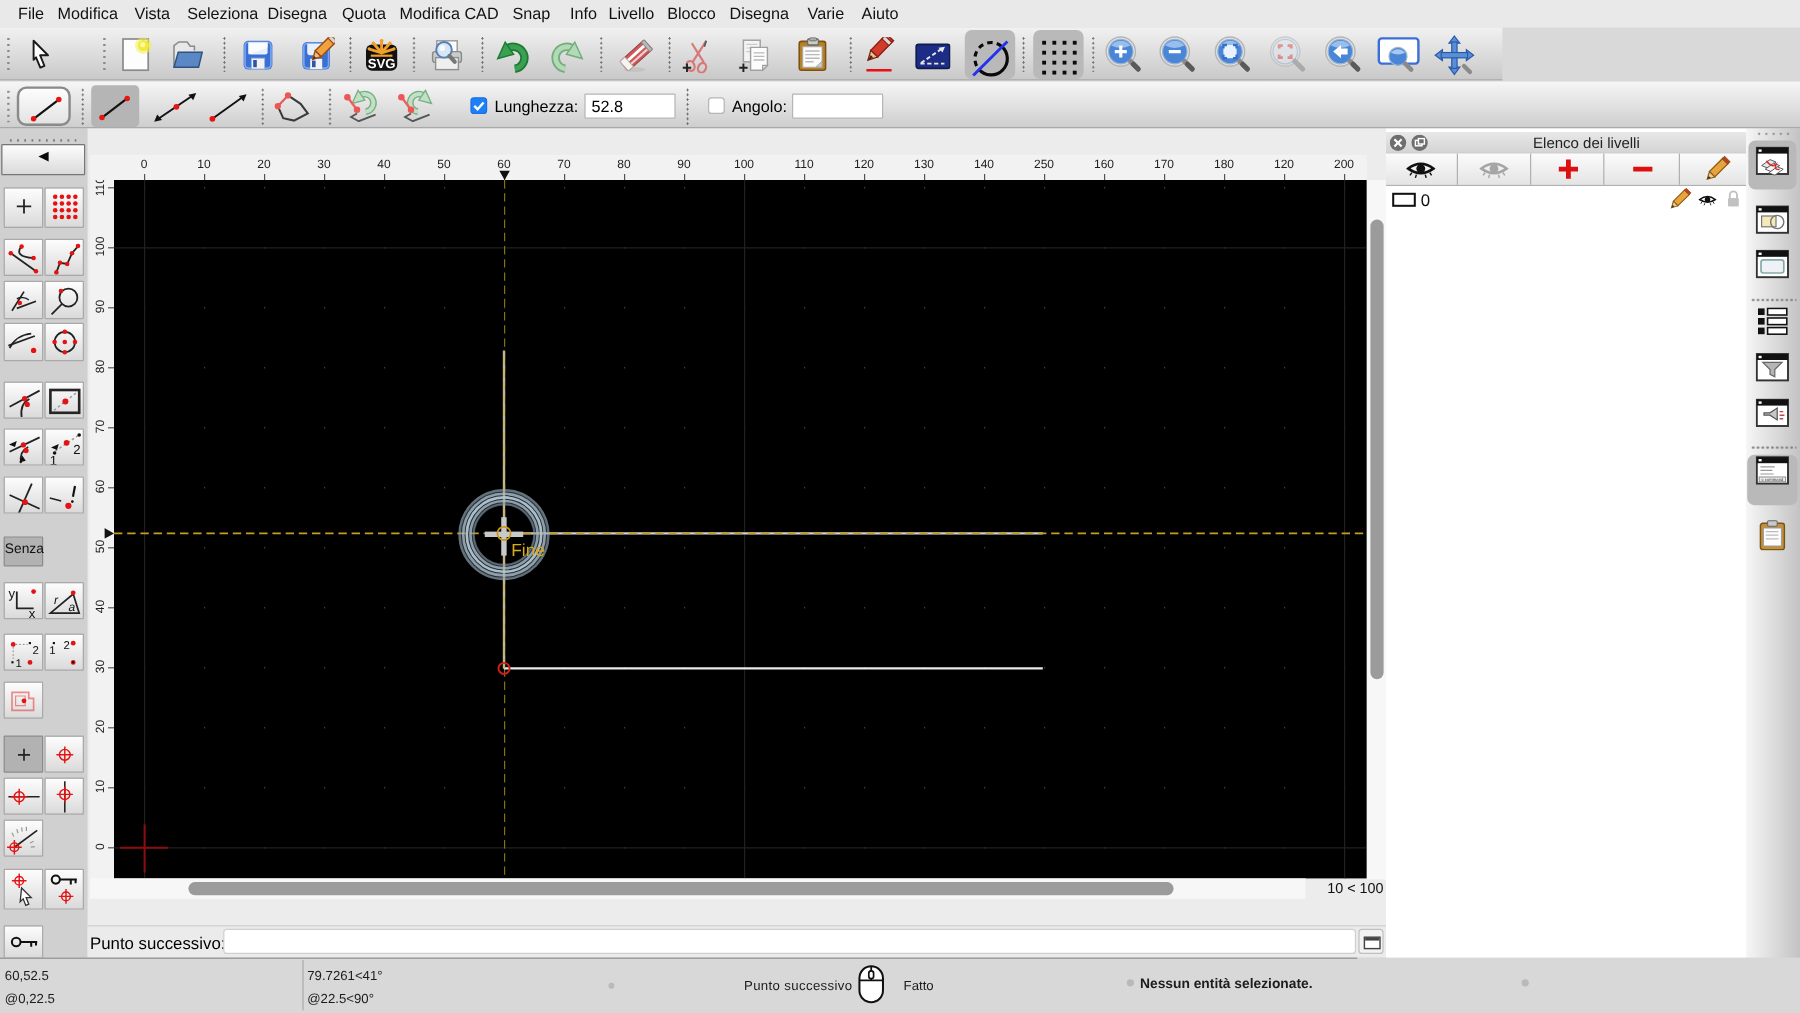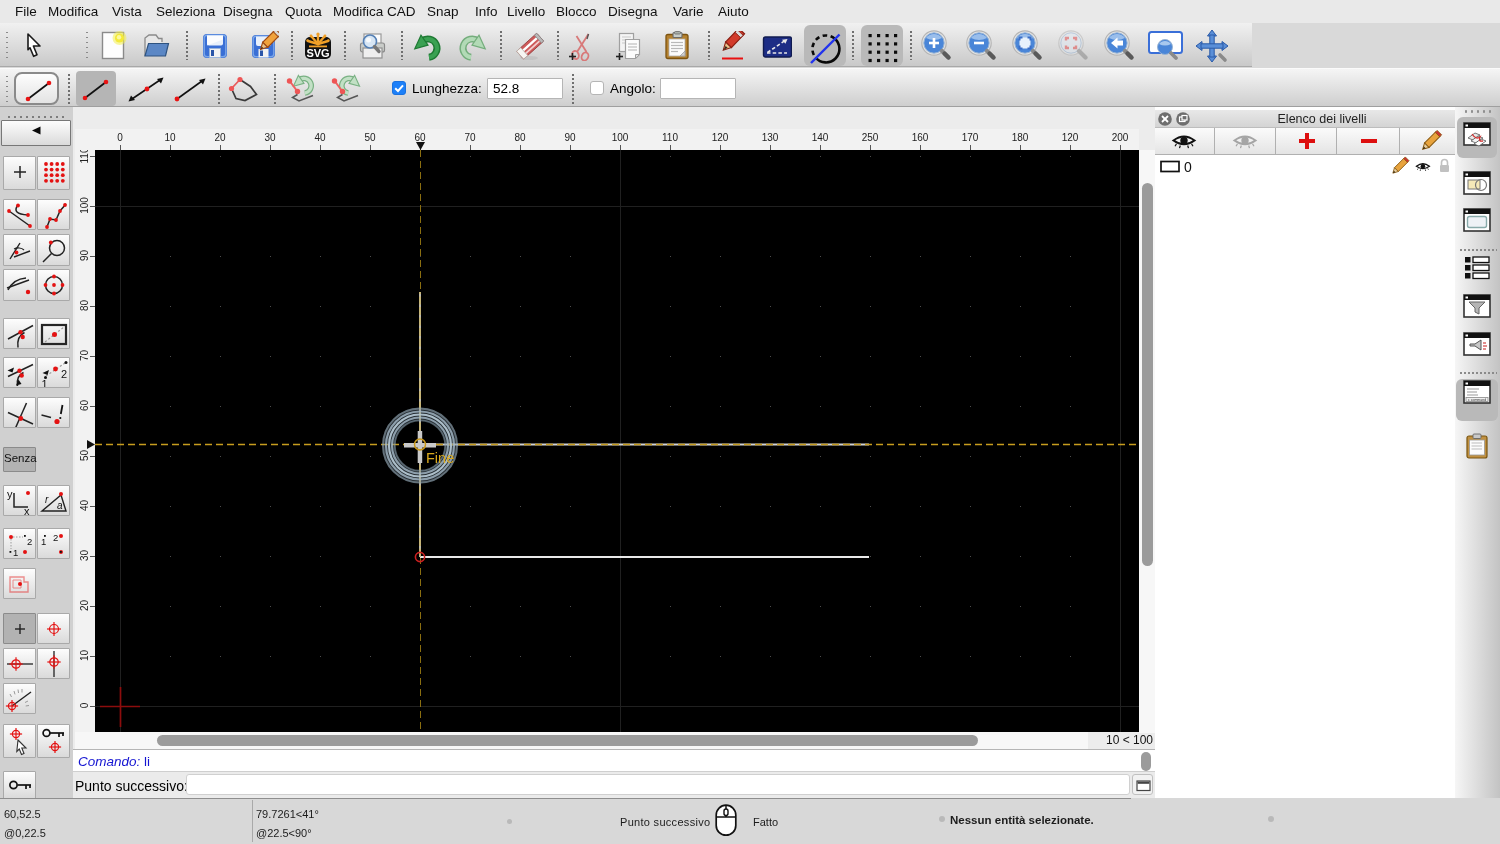--- a/index.html
+++ b/index.html
@@ -795,24 +795,20 @@
     <text x="331" y="313" font-size="14.5" fill="#d9a91e" font-family="Liberation Sans, sans-serif">Fine</text>
   </svg>
   </div>
   <div id="vscroll">
       <div class="thumb" style="left:3px;top:33px;width:11px;height:383px"></div>
     </div>
   <div id="hscroll">
       <div class="thumb" style="left:82px;top:3px;width:821px;height:11px"></div>
     </div>
   <div id="cornerlab">10 &lt; 100</div>
-  <div id="cmdrow">
-      <span style="position:absolute;left:5px;top:4px;font-size:13.5px;color:#1414d2"><i>Comando:</i> li</span>
-    <div class="thumb" style="left:1068px;top:2px;width:10px;height:19px"></div>
-  </div>
   <div id="puntorow">
     <span style="position:absolute;left:2px;top:6px;font-size:14px;color:#000">Punto successivo:</span>
     <div style="position:absolute;left:113px;top:2px;width:944px;height:21px;background:#fff;border-radius:3px;border:1px solid #d0d0d0"></div>
     <div style="position:absolute;left:1059px;top:2px;width:21px;height:21px;background:#f2f2f2;border:1px solid #c0c0c0;border-radius:3px" id="i-winbtn">
         <svg width="21" height="21" style="position:absolute;left:0;top:0">
           <rect x="4" y="6" width="13" height="9.5" fill="#fff" stroke="#444" stroke-width="1.2"></rect>
           <rect x="4.6" y="6.6" width="11.8" height="2.2" fill="#444"></rect>
         </svg>
       </div>
   </div>

